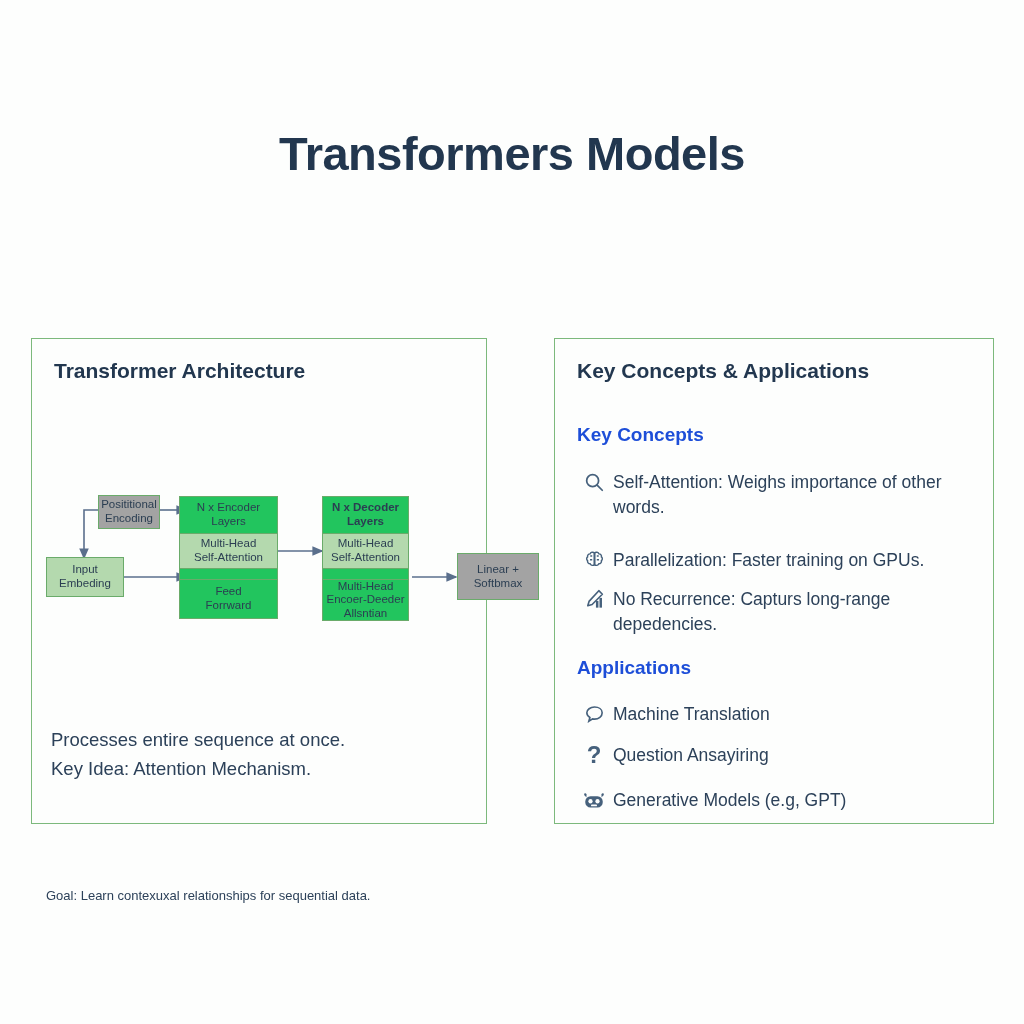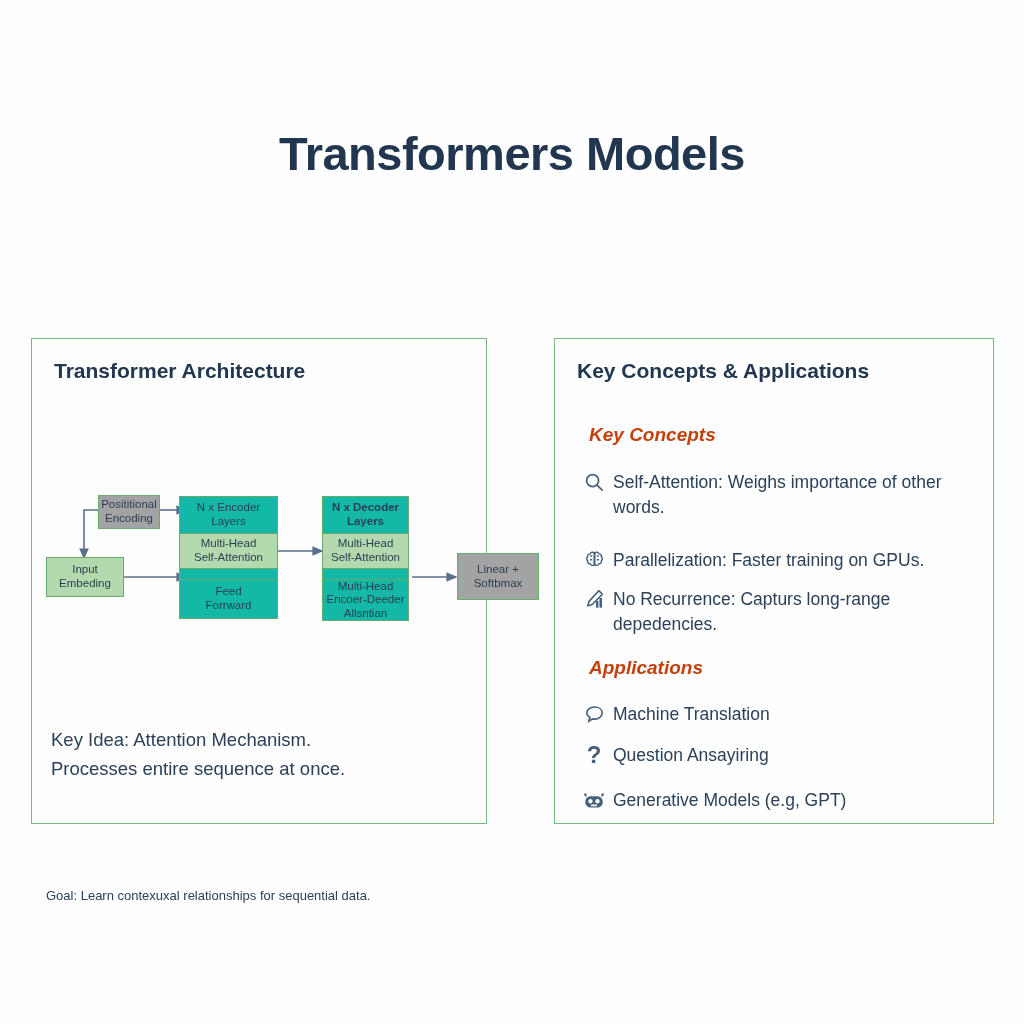--- a/index.html
+++ b/index.html
@@ -64,41 +64,40 @@
     align-items: center;
     justify-content: center;
     text-align: center;
     font-size: 11.5px;
     line-height: 1.18;
     color: #2b3e52;
     background: #e4f1e0;
   }
   .dbox.dark { background: #b4d9ae; }
   .dbox.mid  { background: #a3a3a3; }
-  .dbox.pale { background: #14b8a6; }
+  .dbox.pale { background: #22c55e; }
 
   
   #key-idea {
     position: absolute;
     left: 51px;
     top: 726px;
     width: 400px;
     font-size: 18.5px;
     line-height: 1.55;
     color: #2c4159;
   }
 
   
   .section-head {
     position: absolute;
-    left: 34px;
+    left: 22px;
     font-size: 19px;
     font-weight: bold;
-    color: #c2410c;
-    font-style: italic;
+    color: #1d4ed8;
   }
   .bullet {
     position: absolute;
     left: 20px;
     width: 404px;
     display: flex;
     align-items: flex-start;
   }
   .bullet .ico {
     flex: 0 0 38px;
@@ -196,22 +195,22 @@
 Allsntian</span>
   </div>
 
   <div class="dbox mid" style="left:457px; top:553px; width:82px; height:47px;">
     <span style="white-space:pre-line;">Linear +
 Softbmax</span>
   </div>
 </div>
 
 <div id="key-idea">
+  <div>Processes entire sequence at once.</div>
   <div>Key Idea: Attention Mechanism.</div>
-  <div>Processes entire sequence at once.</div>
 </div>
 
 <div class="card" id="right-card">
   <div class="card-title">Key Concepts &amp; Applications</div>
 
   <div class="section-head" style="top:85px;">Key Concepts</div>
 
   <div class="bullet" style="top:130px;">
     <span class="ico">
       <svg width="22" height="22" viewBox="0 0 24 24" fill="none" stroke="#46617c" stroke-width="1.9" stroke-linecap="round">

